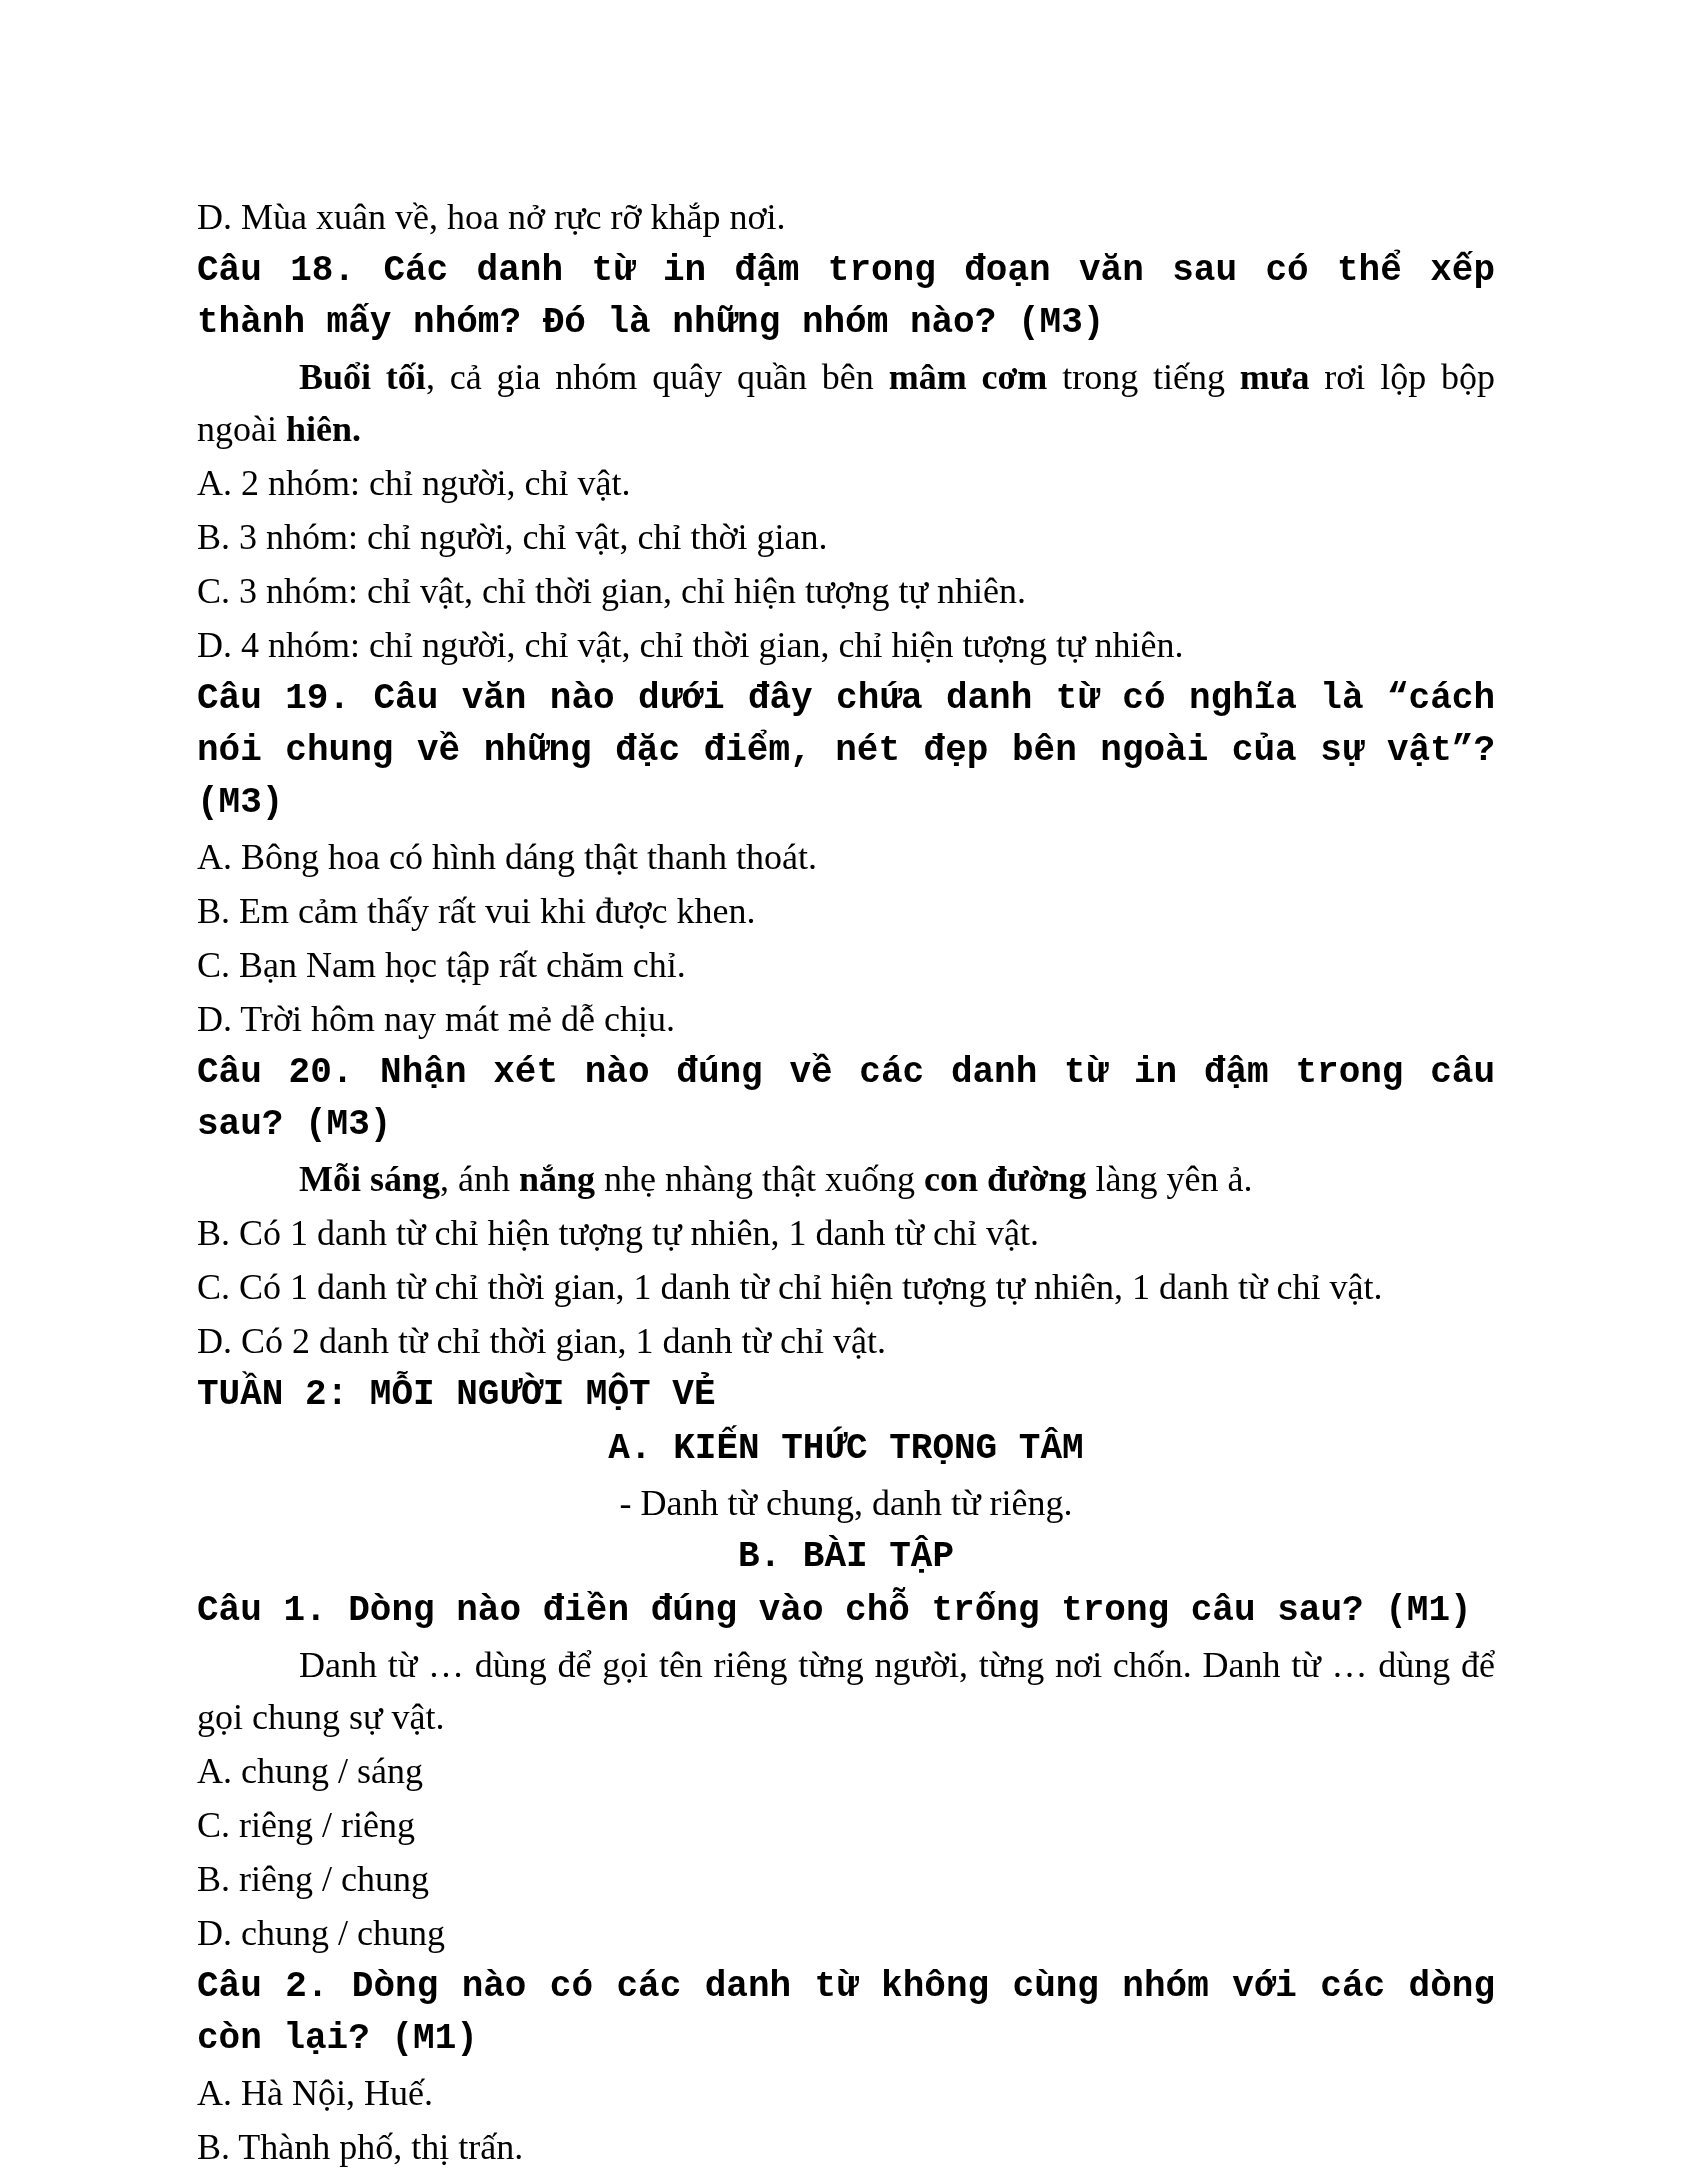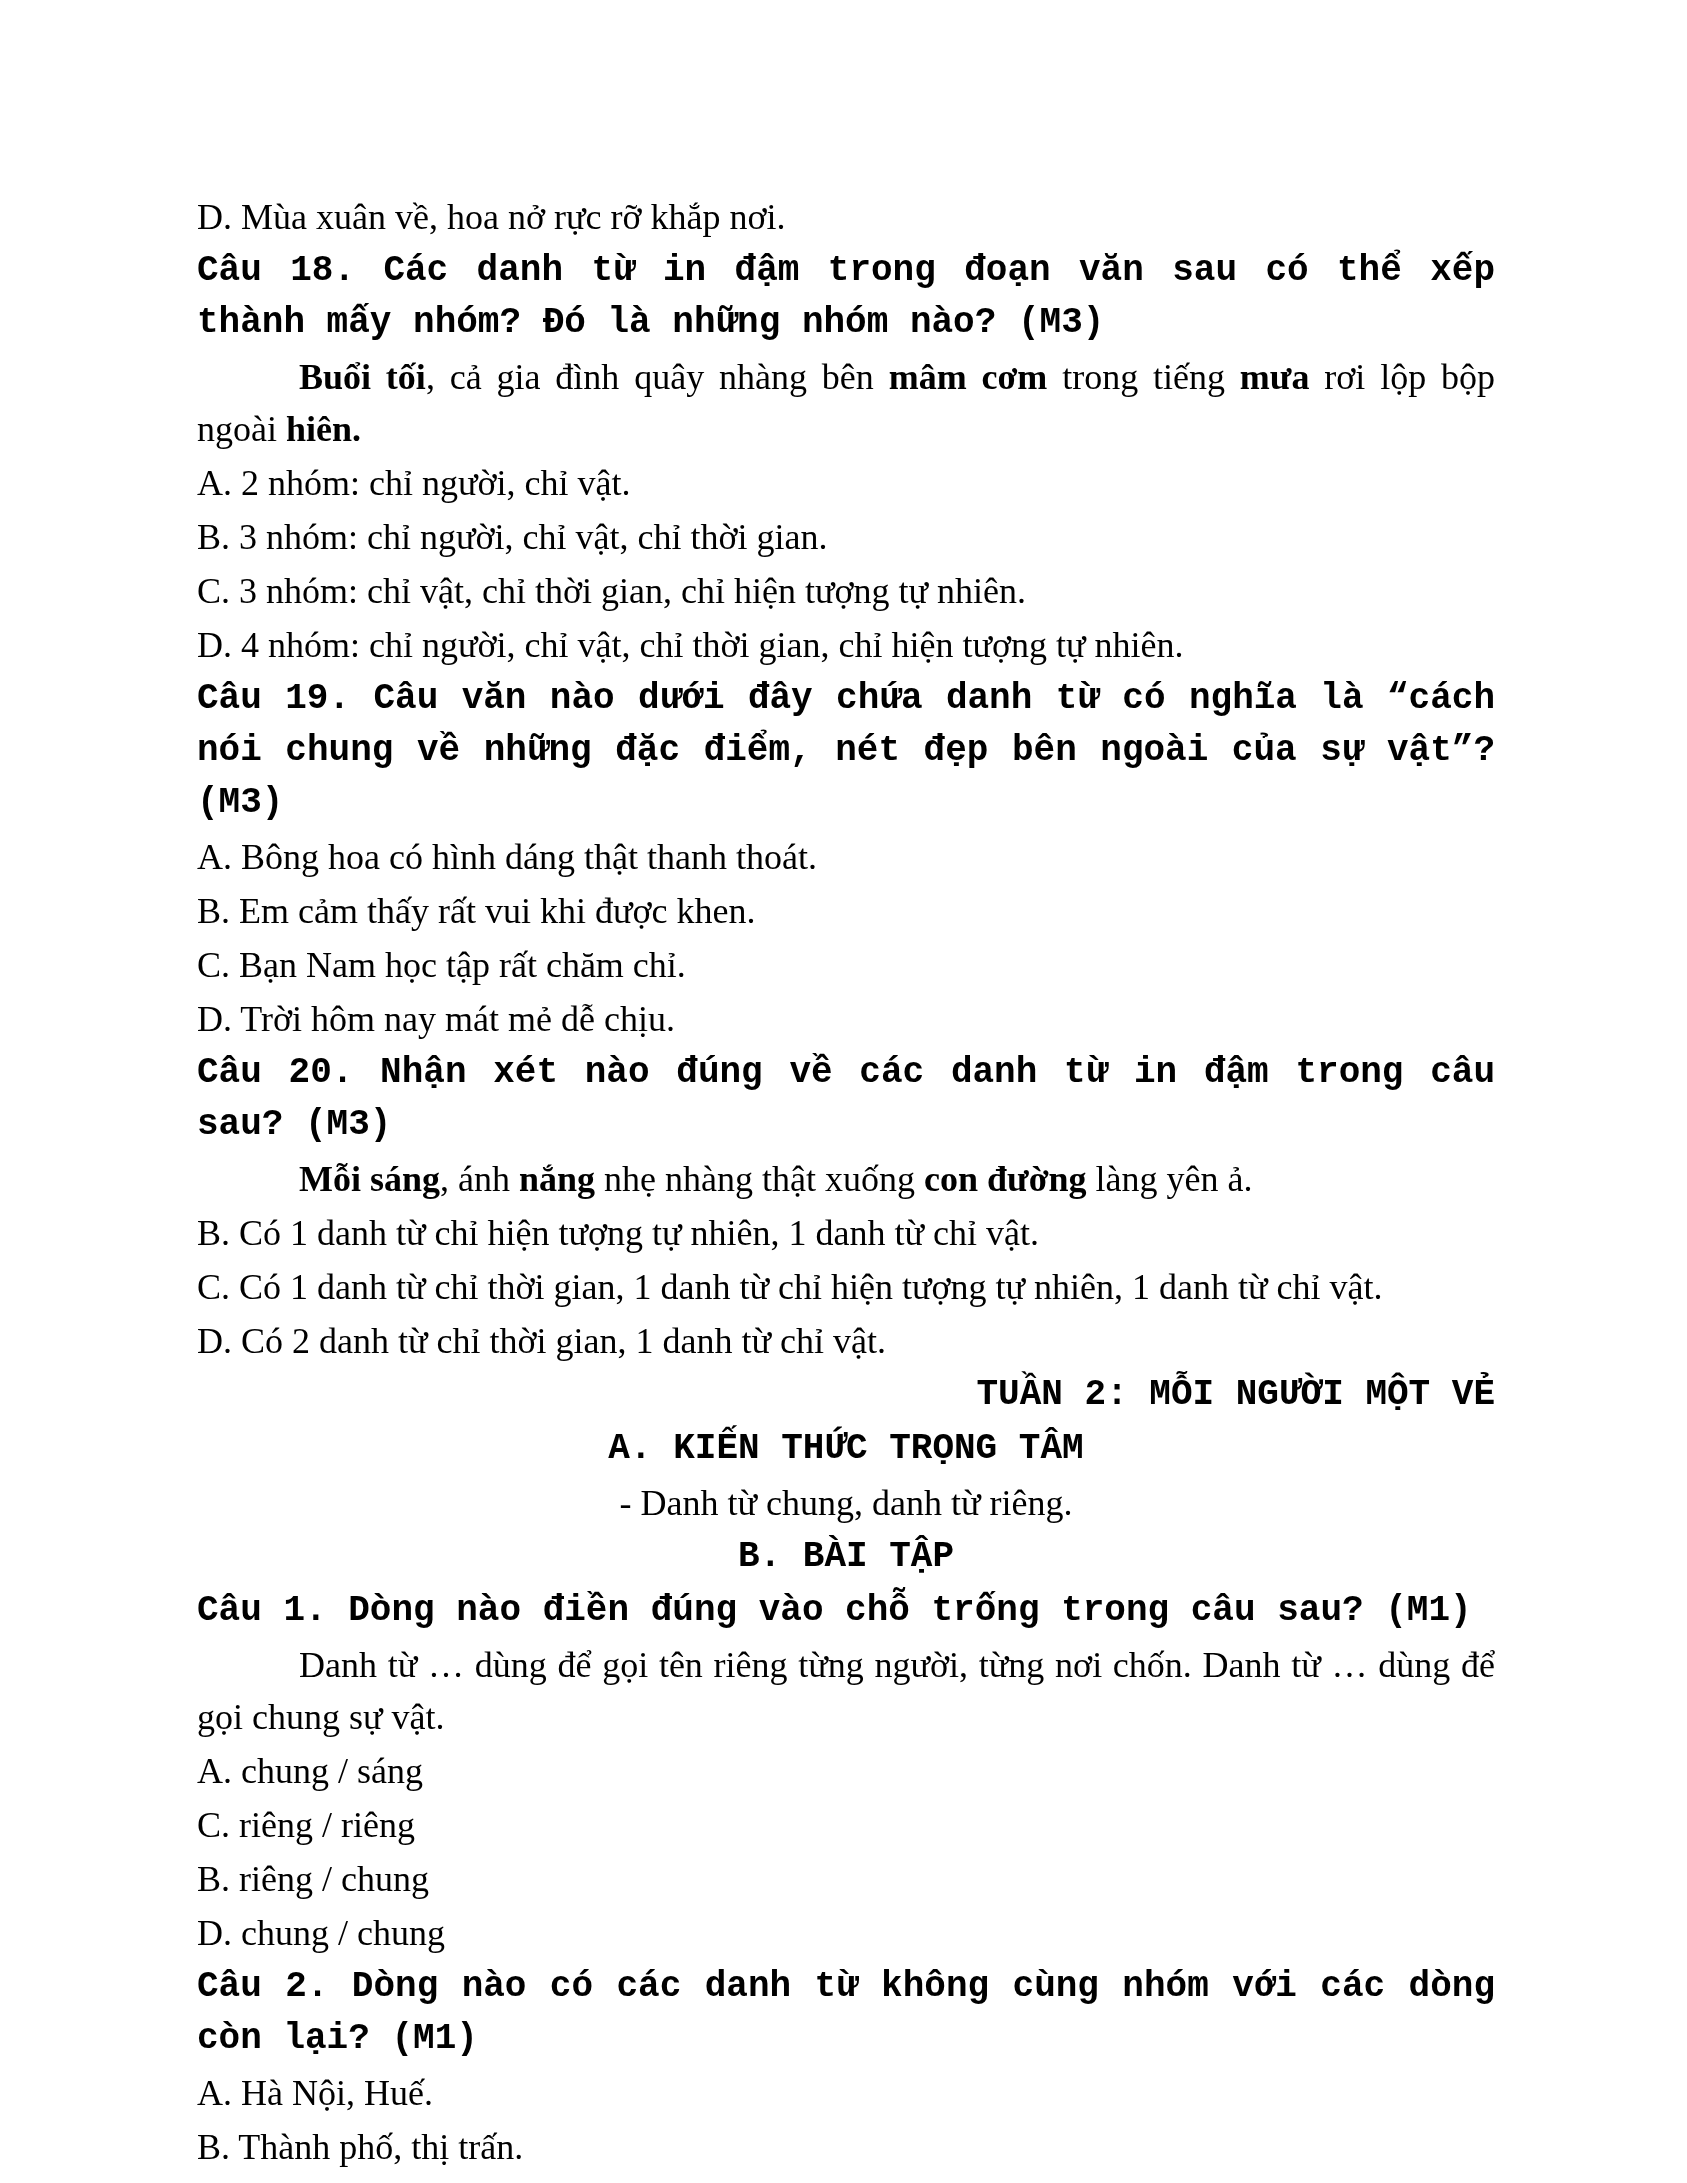--- a/index.html
+++ b/index.html
@@ -31,33 +31,33 @@
   }
   .para {
     margin: 2px;
     padding: 0;
     font-size: 36px;
     line-height: 52px;
     white-space: normal;
   }
   .para.justify { text-align: justify; }
   .para.left    { text-align: center; }
-  .para.center  { text-align: right; }
+  .para.center  { text-align: left; }
   .para.indent  { text-indent: 102px; }
   .para.bold    { font-weight: bold; font-family: Liberation Mono, monospace; }
   .b            { font-weight: bold; }
 </style>
 </head>
 <body>
 
 <div class="doc-page">
   <div class="doc-content">
       <p class="para justify"><span>D. Mùa xuân về, hoa nở rực rỡ khắp nơi.</span></p>
       <p class="para justify bold"><span class="b">Câu 18. Các danh từ in đậm trong đoạn văn sau có thể xếp thành mấy nhóm? Đó là những nhóm nào? (M3)</span></p>
-      <p class="para justify indent"><span class="b">Buổi tối</span><span>, cả gia đình quây nhàng bên </span><span class="b">mâm cơm</span><span> trong tiếng </span><span class="b">mưa</span><span> rơi lộp bộp ngoài </span><span class="b">hiên.</span></p>
+      <p class="para justify indent"><span class="b">Buổi tối</span><span>, cả gia nhóm quây quần bên </span><span class="b">mâm cơm</span><span> trong tiếng </span><span class="b">mưa</span><span> rơi lộp bộp ngoài </span><span class="b">hiên.</span></p>
       <p class="para justify"><span>A. 2 nhóm: chỉ người, chỉ vật.</span></p>
       <p class="para justify"><span>B. 3 nhóm: chỉ người, chỉ vật, chỉ thời gian.</span></p>
       <p class="para justify"><span>C. 3 nhóm: chỉ vật, chỉ thời gian, chỉ hiện tượng tự nhiên.</span></p>
       <p class="para justify"><span>D. 4 nhóm: chỉ người, chỉ vật, chỉ thời gian, chỉ hiện tượng tự nhiên.</span></p>
       <p class="para justify bold"><span class="b">Câu 19. Câu văn nào dưới đây chứa danh từ có nghĩa là “cách nói chung về những đặc điểm, nét đẹp bên ngoài của sự vật”? (M3)</span></p>
       <p class="para justify"><span>A. Bông hoa có hình dáng thật thanh thoát.</span></p>
       <p class="para justify"><span>B. Em cảm thấy rất vui khi được khen.</span></p>
       <p class="para justify"><span>C. Bạn Nam học tập rất chăm chỉ.</span></p>
       <p class="para justify"><span>D. Trời hôm nay mát mẻ dễ chịu.</span></p>
       <p class="para justify bold"><span class="b">Câu 20. Nhận xét nào đúng về các danh từ in đậm trong câu sau? (M3)</span></p>

